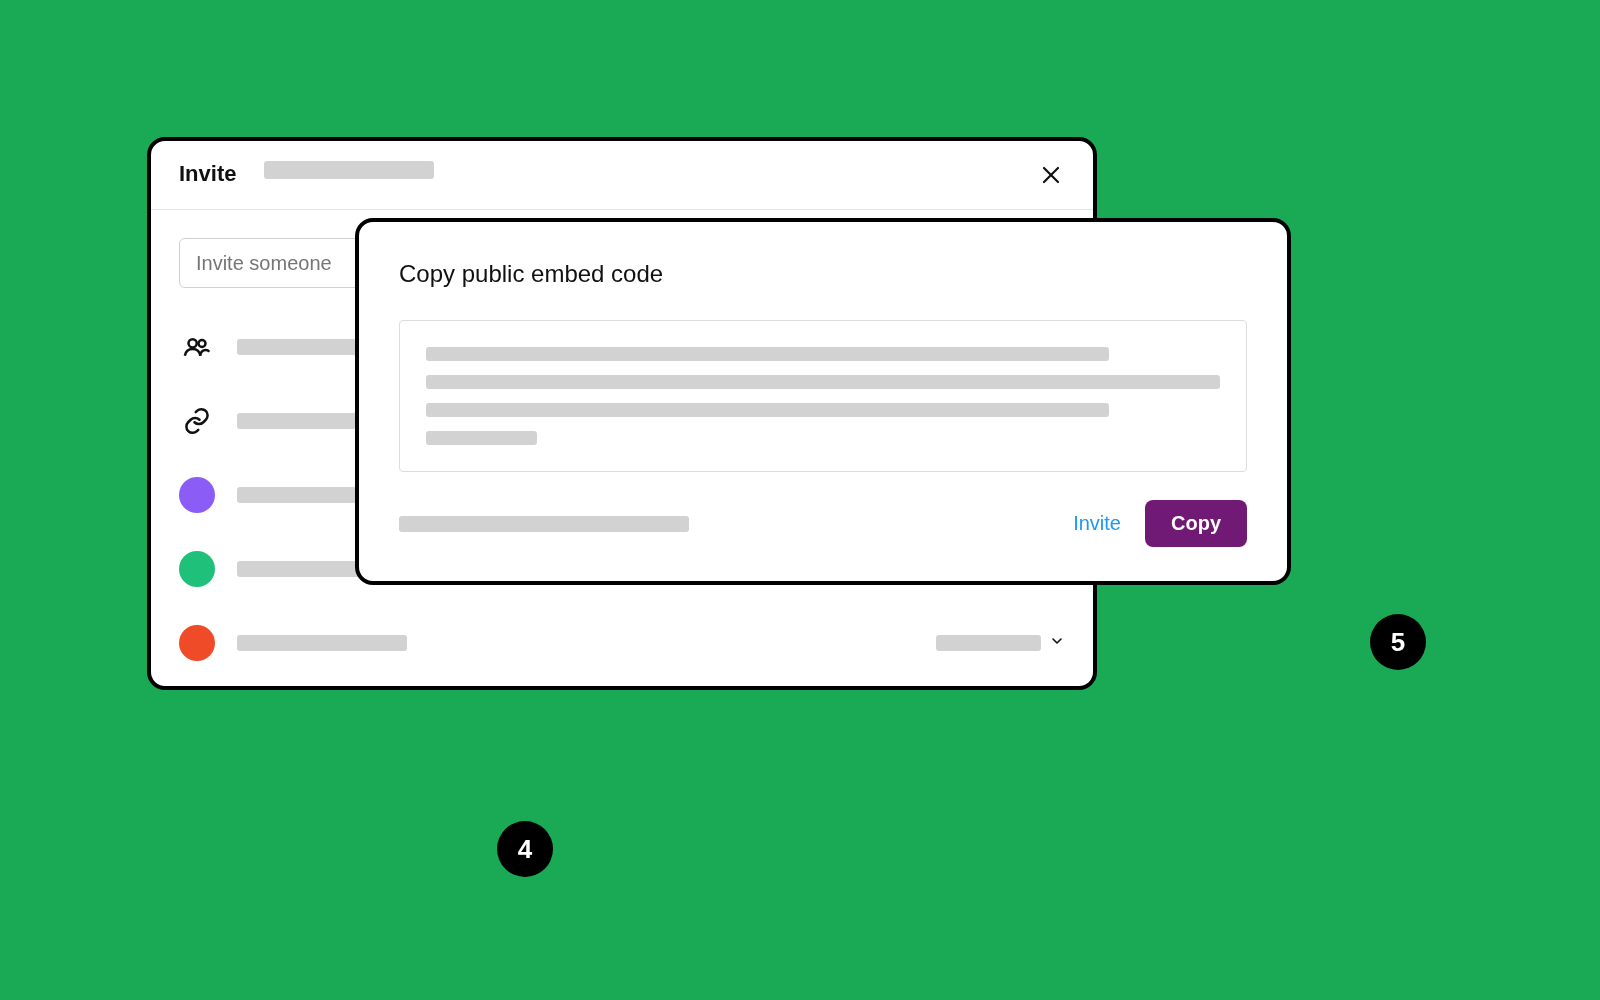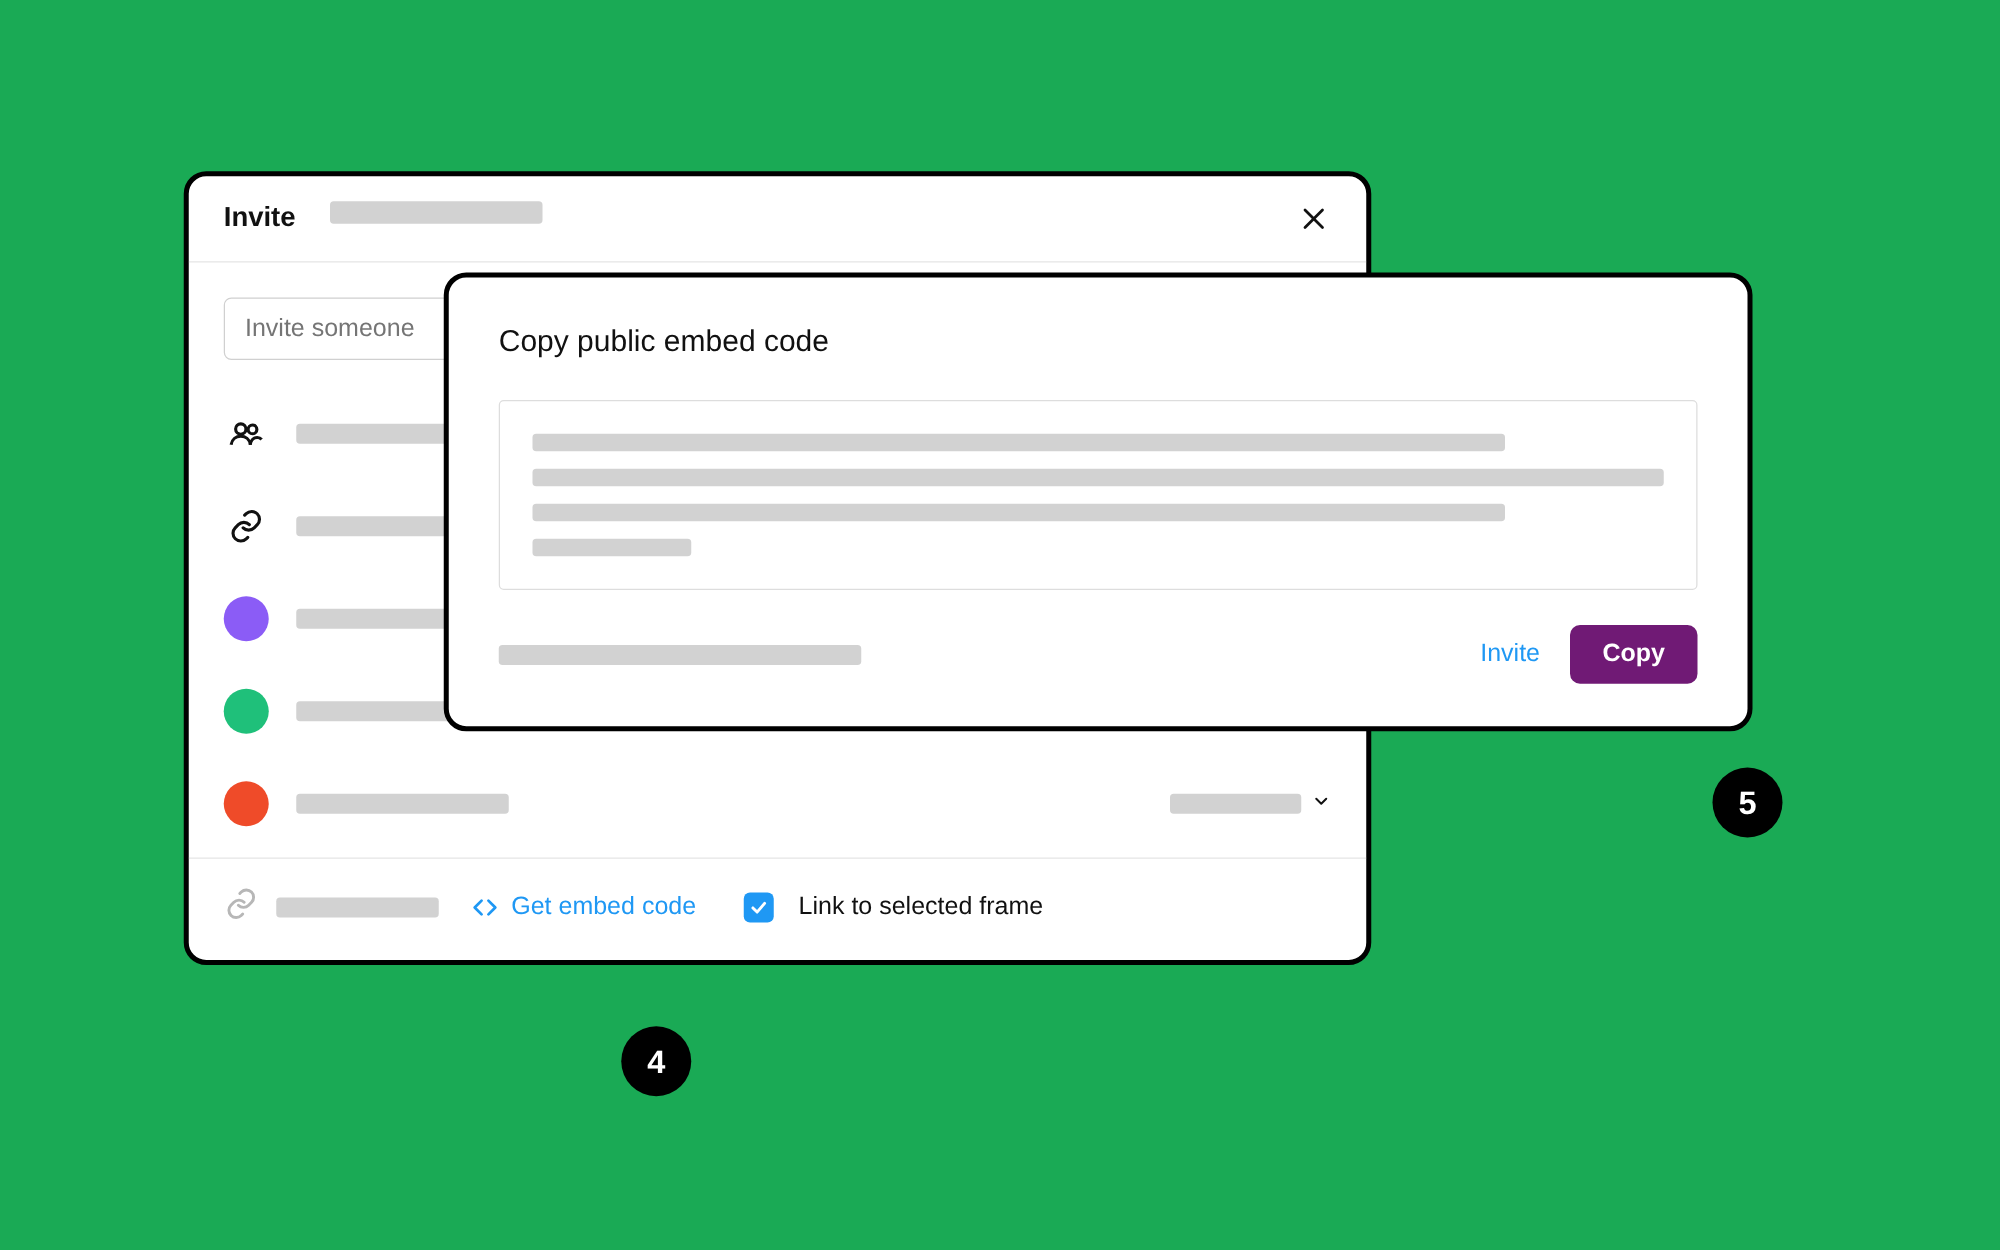--- a/index.html
+++ b/index.html
@@ -145,21 +145,21 @@
       font-size: 20px;
       color: #111;
       margin-left: 6px;
     }
 
     
     .embed-dialog {
       position: absolute;
       left: 355px;
       top: 218px;
-      width: 1047px;
+      width: 936px;
       background: #fff;
       border: 4px solid #000;
       border-radius: 18px;
       padding: 38px 40px 34px 40px;
     }
     .embed-title {
       font-size: 24px;
       color: #111;
       margin-bottom: 32px;
       font-weight: 400;
@@ -291,42 +291,20 @@
         <div class="right-placeholder"></div>
         <span class="chev">
           <svg viewBox="0 0 24 24" fill="none" stroke="#111" stroke-width="2.4" stroke-linecap="round" stroke-linejoin="round">
               <polyline points="6 9 12 15 18 9"></polyline>
             </svg>
         </span>
       </div>
     </div>
   </div>
 
-  <div class="invite-footer">
-    <span class="footer-link-ic">
-      <svg viewBox="0 0 24 24" fill="none" stroke-width="2" stroke-linecap="round">
-          <path d="M10 13a5 5 0 0 0 7.07 0l2-2a5 5 0 0 0-7.07-7.07l-1 1"></path>
-          <path d="M14 11a5 5 0 0 0-7.07 0l-2 2a5 5 0 0 0 7.07 7.07l1-1"></path>
-        </svg>
-    </span>
-    <div class="footer-placeholder"></div>
-    <div class="embed-link">
-      <svg viewBox="0 0 24 24" fill="none" stroke="#1F98F4" stroke-width="2.4" stroke-linecap="round" stroke-linejoin="round">
-          <polyline points="9 6 3 12 9 18"></polyline>
-          <polyline points="15 6 21 12 15 18"></polyline>
-        </svg>
-      <span>Get embed code</span>
-    </div>
-    <div class="checkbox">
-      <svg viewBox="0 0 24 24" fill="none" stroke="#fff" stroke-width="3.5" stroke-linecap="round" stroke-linejoin="round">
-          <polyline points="5 12.5 10 17.5 19 7"></polyline>
-        </svg>
-    </div>
-    <div class="checkbox-label">Link to selected frame</div>
-  </div>
 </div>
 
 <div class="embed-dialog">
   <div class="embed-title">Copy public embed code</div>
   <div class="code-box">
     <div class="code-line" style="width:86%"></div>
     <div class="code-line" style="width:100%"></div>
     <div class="code-line" style="width:86%"></div>
     <div class="code-line" style="width:14%"></div>
   </div>

